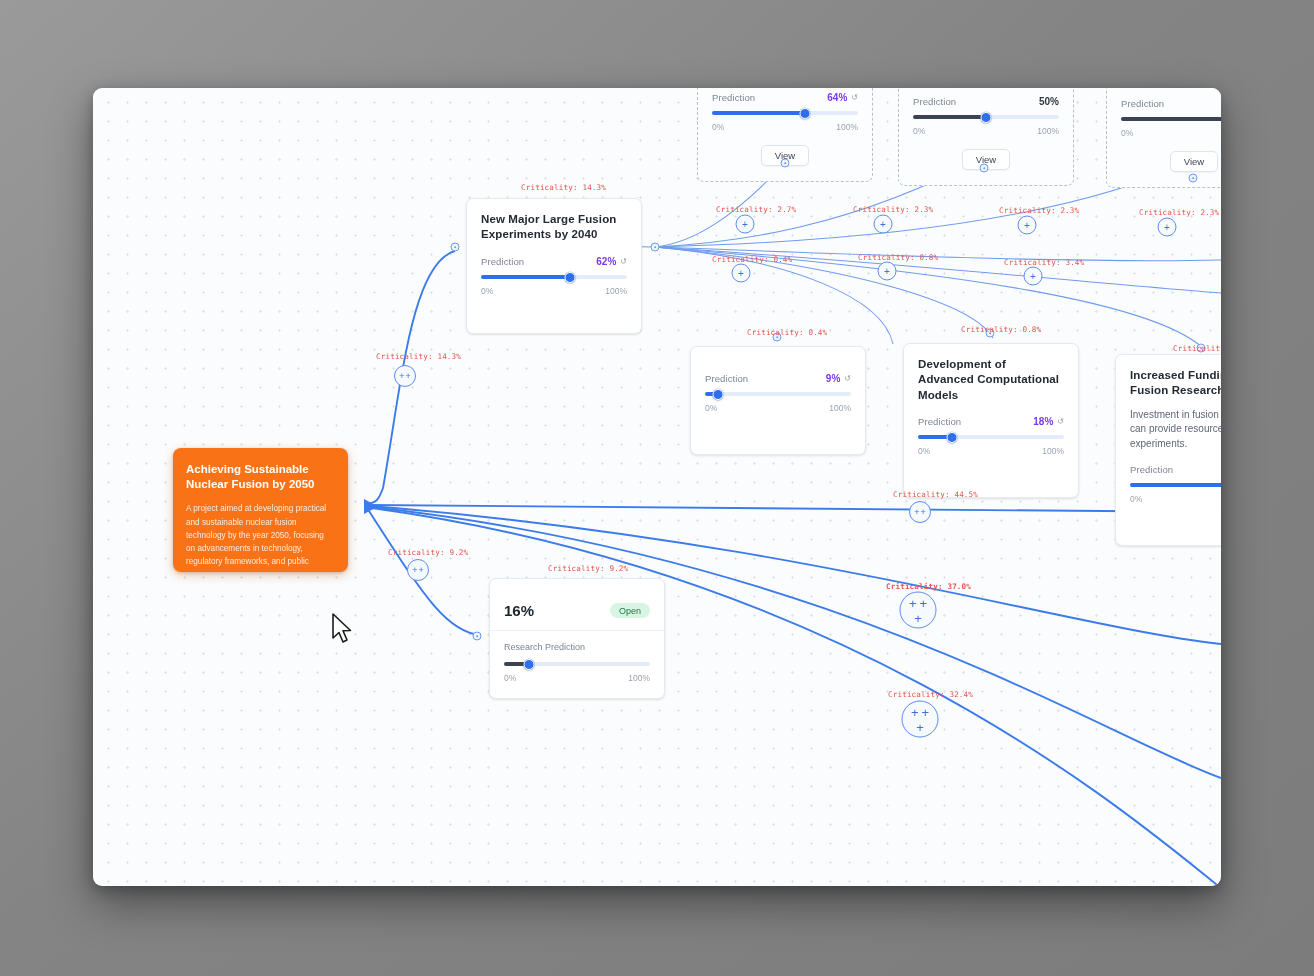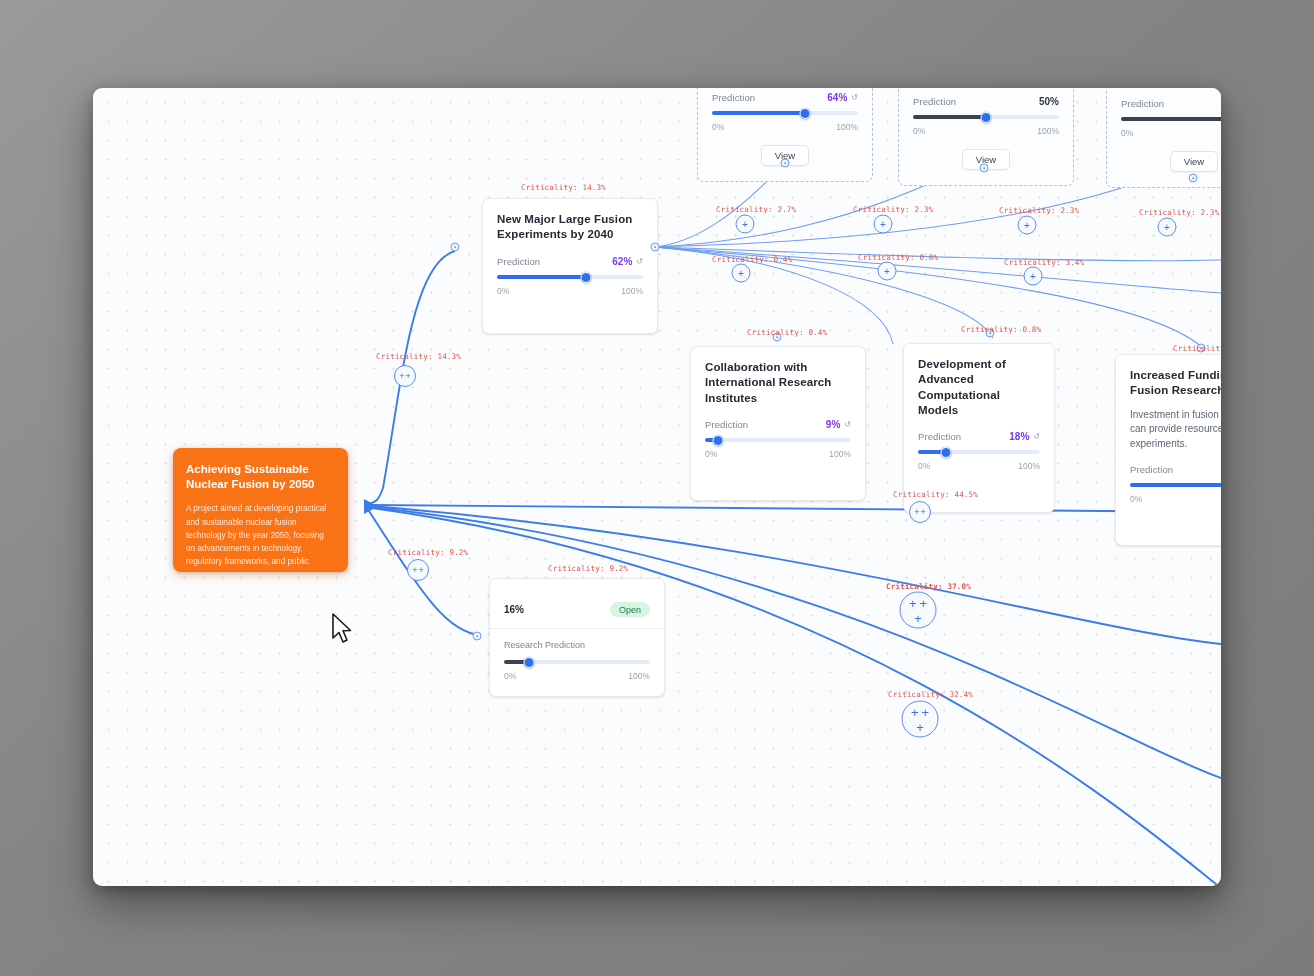--- a/index.html
+++ b/index.html
@@ -112,21 +112,21 @@
   }
   #root-card .root-desc {
     color: #fdeadb; font-size: 8.2px; line-height: 1.62; margin-top: 10px;
   }
 
   
   .q-value-row {
     display: flex; align-items: center; justify-content: space-between;
     margin-top: 10px;
   }
-  .q-value { font-size: 10px; font-weight: 700; color: #1d242d; }
+  .q-value { font-size: 15px; font-weight: 700; color: #1d242d; }
   .q-badge {
     font-size: 9px; color: #1d7a4a; background: #d8f5e3;
     border-radius: 10px; padding: 2.5px 9px; font-weight: 400;
   }
   .q-divider { height: 1px; background: #edf0f3; margin: 11px -14px 0; }
   .q-sub { font-size: 9px; color: #7b8593; margin-top: 11px; }
 
   
   .crit {
     position: absolute;
@@ -255,21 +255,21 @@
       <div class="slider-fill grey" style="width:74%"></div>
 
     </div>
     <div class="scale-row">
       <span>0%</span>
       <span></span>
     </div>
     <button class="view-btn">View</button>
   </div>
 
-  <div class="card" style="left:373px; top:110px; width:176px;margin-left:16px;">
+  <div class="card" style="left:373px; top:110px; width:176px;">
     <div class="card-title">New Major Large Fusion Experiments by 2040</div>
     <div class="pred-row">
       <span class="pred-label">Prediction</span>
       <span class="pred-right">
         <span class="pred-value">62%</span>
         <span class="refresh-icon">↺</span>
       </span>
     </div>
     <div class="slider">
       <div class="slider-track"></div>
@@ -277,41 +277,40 @@
       <div class="slider-knob" style="left:61%"></div>
     </div>
     <div class="scale-row">
       <span>0%</span>
       <span>100%</span>
     </div>
     <div style="height:22px"></div>
   </div>
 
   <div class="card" style="left:597px; top:258px; width:176px;">
-    <div class="card-title">Collaboration with International Research Institutes</div>
     <div class="pred-row">
       <span class="pred-label">Prediction</span>
       <span class="pred-right">
         <span class="pred-value">9%</span>
         <span class="refresh-icon">↺</span>
       </span>
     </div>
     <div class="slider">
       <div class="slider-track"></div>
       <div class="slider-fill" style="width:9%"></div>
       <div class="slider-knob" style="left:9%"></div>
     </div>
     <div class="scale-row">
       <span>0%</span>
       <span>100%</span>
     </div>
     <div style="height:26px"></div>
   </div>
 
-  <div class="card" style="left:810px; top:255px; width:152px;">
+  <div class="card" style="left:810px; top:255px; width:176px;">
     <div class="card-title">Development of Advanced Computational Models</div>
     <div class="pred-row">
       <span class="pred-label">Prediction</span>
       <span class="pred-right">
         <span class="pred-value">18%</span>
         <span class="refresh-icon">↺</span>
       </span>
     </div>
     <div class="slider">
       <div class="slider-track"></div>

